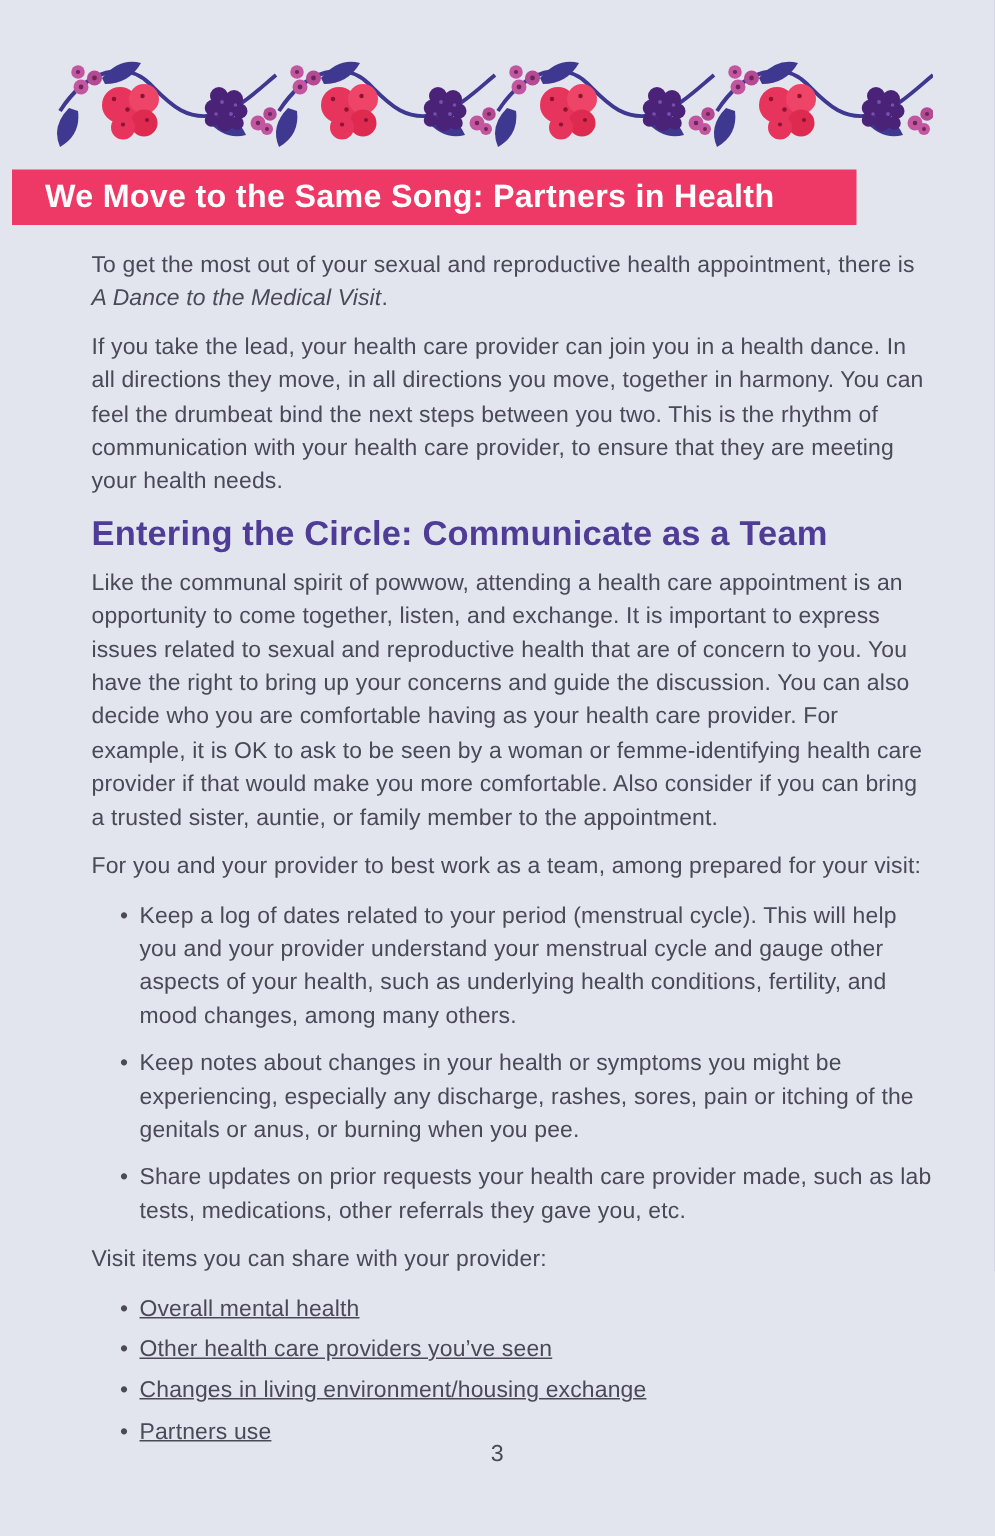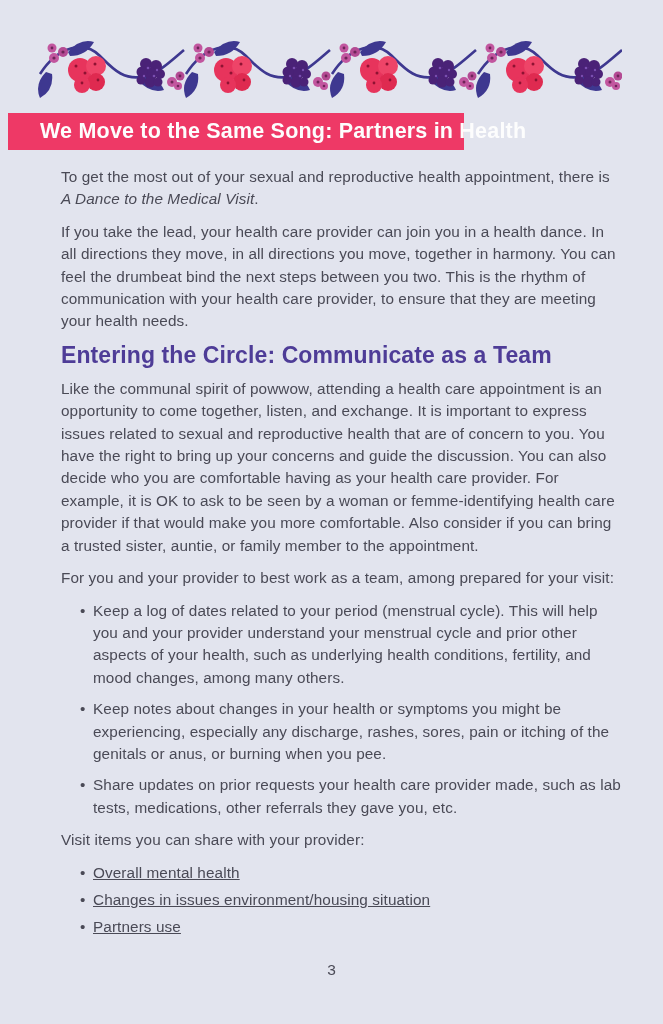--- a/index.html
+++ b/index.html
@@ -16,26 +16,26 @@
   }
 
   .border-art {
     margin: 38px 0 0 38px;
     width: 584px;
     height: 64px;
   }
 
   .banner {
     margin: 11px 0 0 8px;
-    width: 456px;
+    width: 563px;
     height: 37px;
     background: #ee3966;
     display: flex;
     align-items: center;
-    padding-left: 32px;
+    padding-left: 22px;
   }
   .banner h1 {
     color: #fdfdfd;
     font-size: 21.5px;
     font-weight: bold;
     letter-spacing: 0.2px;
     white-space: nowrap;
   }
 
   .content {
@@ -154,30 +154,31 @@
 
     <p>If you take the lead, your health care provider can join you in a health dance. In all directions they move, in all directions you move, together in harmony. You can feel the drumbeat bind the next steps between you two. This is the rhythm of communication with your health care provider, to ensure that they are meeting your health needs.</p>
 
     <h2 class="section-heading">Entering the Circle: Communicate as a Team</h2>
 
     <p>Like the communal spirit of powwow, attending a health care appointment is an opportunity to come together, listen, and exchange. It is important to express issues related to sexual and reproductive health that are of concern to you. You have the right to bring up your concerns and guide the discussion. You can also decide who you are comfortable having as your health care provider. For example, it is OK to ask to be seen by a woman or femme-identifying health care provider if that would make you more comfortable. Also consider if you can bring a trusted sister, auntie, or family member to the appointment.</p>
 
     <p>For you and your provider to best work as a team, among prepared for your visit:</p>
 
     <ul class="bullets">
-      <li>Keep a log of dates related to your period (menstrual cycle). This will help you and your provider understand your menstrual cycle and prior other aspects of your health, such as underlying health conditions, fertility, and mood changes, among many others.</li>
+      <li>Keep a log of dates related to your period (menstrual cycle). This will help you and your provider understand your menstrual cycle and gauge other aspects of your health, such as underlying health conditions, fertility, and mood changes, among many others.</li>
       <li>Keep notes about changes in your health or symptoms you might be experiencing, especially any discharge, rashes, sores, pain or itching of the genitals or anus, or burning when you pee.</li>
       <li>Share updates on prior requests your health care provider made, such as lab tests, medications, other referrals they gave you, etc.</li>
     </ul>
 
     <p>Visit items you can share with your provider:</p>
 
     <ul class="bullets compact">
       <li>Overall mental health</li>
-      <li>Changes in issues environment/housing situation</li>
+      <li>Other health care providers you’ve seen</li>
+      <li>Changes in living environment/housing exchange</li>
       <li>Partners use</li>
     </ul>
 
   </div>
 
   <div class="page-number">3</div>
 
 </div>
 
 </body></html>

